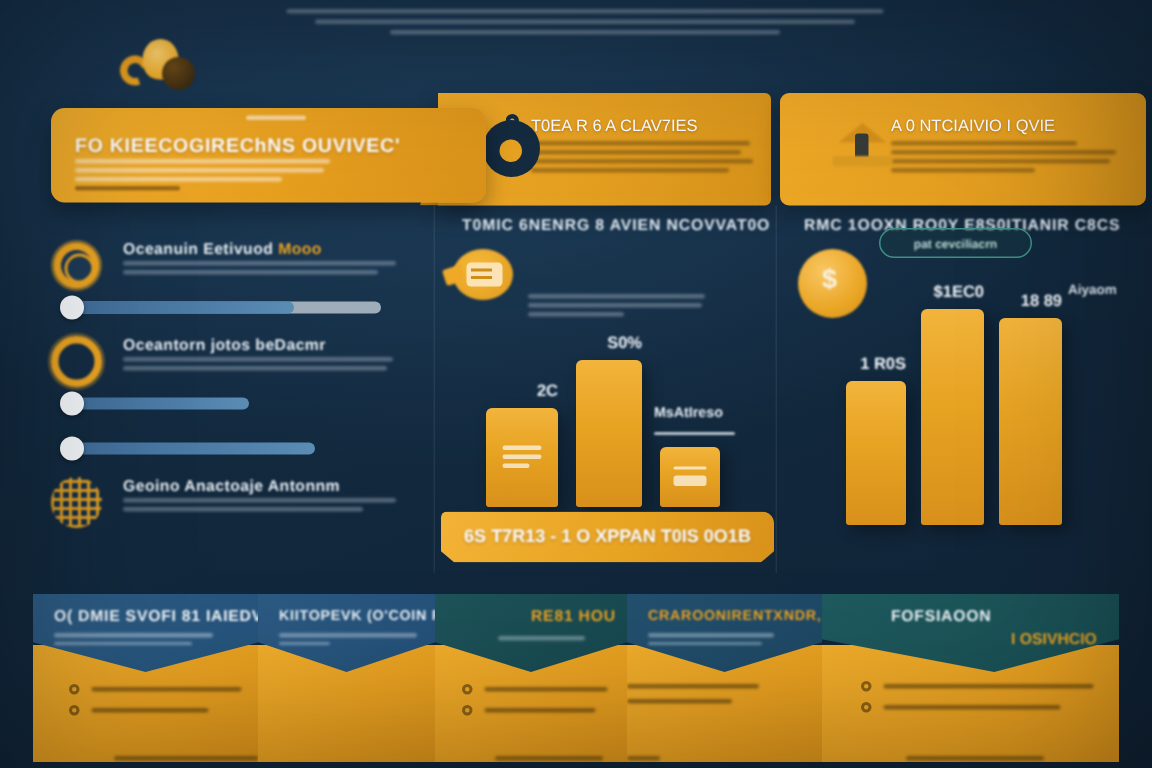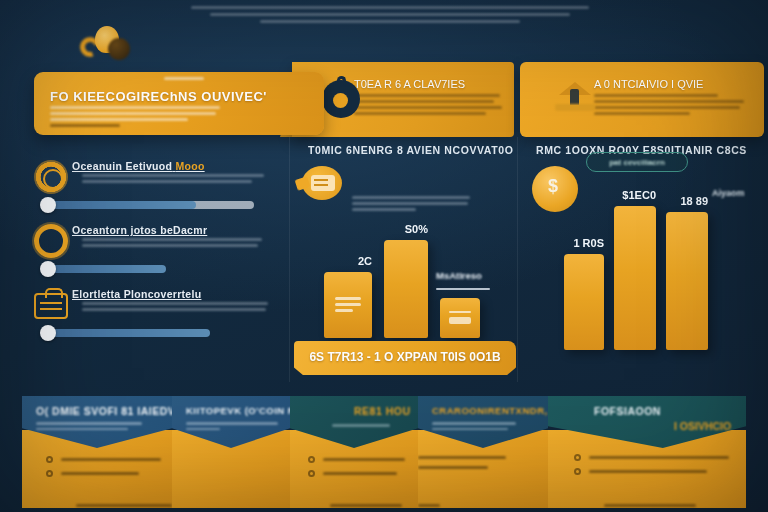--- a/index.html
+++ b/index.html
@@ -146,23 +146,23 @@
     background: #d89a22; border-radius: 2px; filter: blur(0.8px);
   }
 
   
   #sidebar { position: absolute; left: 26px; top: 160px; width: 250px; }
   .feature { position: relative; height: 28px; }
   .feature .ficon {
     position: absolute; left: 8px; top: 0; width: 34px; height: 34px;
   }
   .feature .ftitle {
-    position: absolute; left: 46px; top: 0px; font-size: 10.5px;
+    position: absolute; left: 56px; top: 0px; font-size: 10.5px;
     color: #e7edf3; font-weight: bold; filter: blur(0.7px);
-    letter-spacing: 0.3px; white-space: nowrap; text-decoration: underline;
+    letter-spacing: 0.3px; white-space: nowrap;
   }
   .feature .ftitle em { font-style: normal; color: #e9a322; }
   .feature .fbody { position: absolute; left: 56px; top: 14px; width: 185px; }
   .slider { position: relative; height: 22px; margin: 6px 0 8px 0; }
   .slider .track {
     position: absolute; left: 22px; top: 7px; height: 8px;
     background: rgba(205,214,222,0.75); border-radius: 5px; filter: blur(0.5px);
   }
   .slider .fill {
     position: absolute; left: 22px; top: 7px; height: 8px;
@@ -492,35 +492,35 @@
       <div class="fbody">
         <div class="tline" style="width:180px"></div>
         <div class="tline" style="width:176px"></div>
       </div>
     </div>
     <div class="slider">
       <div class="fill" style="width:118px"></div>
       <div class="knob"></div>
     </div>
 
-    <div class="feature">
-      <div class="ficon">
-          <div class="ic-bag"></div>
-        </div>
-      <div class="ftitle">Elortletta Ploncoverrtelu</div>
-      <div class="fbody">
-        <div class="tline" style="width:186px"></div>
-        <div class="tline" style="width:184px"></div>
-      </div>
-    </div>
     <div class="slider">
       <div class="fill" style="width:162px"></div>
       <div class="knob"></div>
     </div>
 
+    <div class="feature">
+      <div class="ficon">
+          <div class="ic-globe"></div>
+        </div>
+      <div class="ftitle">Geoino Anactoaje Antonnm</div>
+      <div class="fbody">
+        <div class="tline" style="width:182px"></div>
+        <div class="tline" style="width:160px"></div>
+      </div>
+    </div>
 
   </div>
 
   <div class="coldiv" style="left:289px;"></div>
   <div class="coldiv" style="left:517px;"></div>
 
   <div id="col2">
     <div class="colhead">T0MIC 6NENRG 8 AVIEN NCOVVAT0O</div>
 
     <div id="c2icon">

